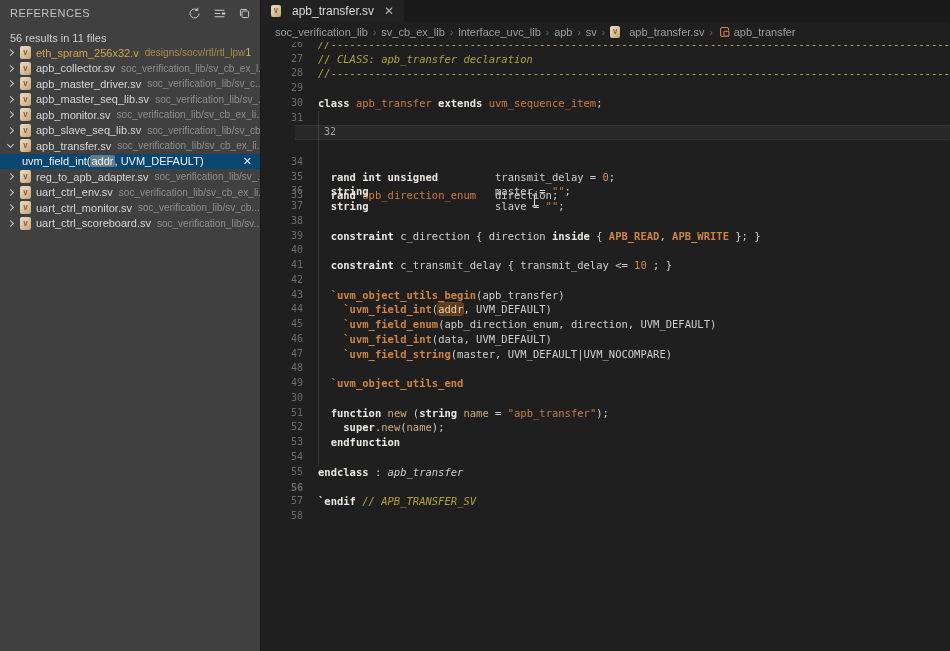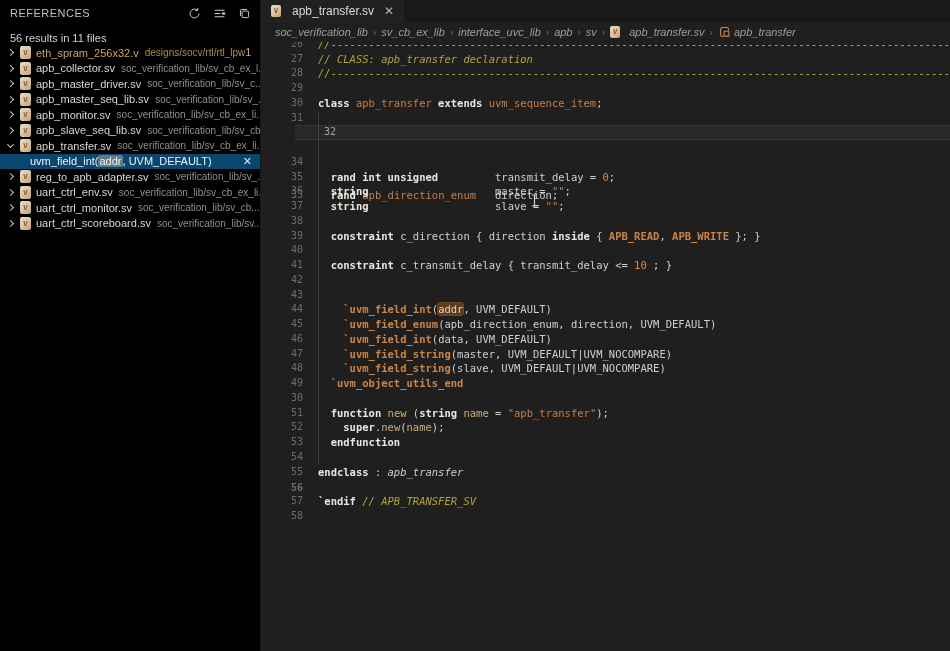--- a/index.html
+++ b/index.html
@@ -2,21 +2,21 @@
 <html><head>
 <meta charset="utf-8">
 <style>
   * { margin:0; padding:0; box-sizing:border-box; }
   html,body { width:950px; height:651px; overflow:hidden; background:#1f1f20; }
   body { font-family:"Liberation Sans", sans-serif; }
   .app { position:relative; width:950px; height:651px; }
 
   
   .sidebar { position:absolute; left:0; top:0; width:261px; height:651px;
-             background:#000000; border-right:1px solid #1a1a1a; }
+             background:#404040; border-right:1px solid #1a1a1a; }
   .sb-header { display:flex; align-items:center; height:24px; padding:2px 8px 0 10px; }
   .sb-title { flex:1; font-size:11px; letter-spacing:.5px; color:#c2c2c2; }
   .sb-actions { display:flex; gap:9px; align-items:center; }
   .sb-actions .icon-btn { width:16px; height:16px; display:flex; align-items:center; justify-content:center; color:#c8c8c8; }
   .sb-summary { padding:8px 10px 2px 10px; font-size:11px; color:#cfcfcf; }
   .sb-list { position:absolute; left:0; top:45px; right:0; }
   .sb-row { display:flex; align-items:center; height:15.5px; padding-left:6px;
             font-size:11px; white-space:nowrap; overflow:hidden; }
   .chev { width:5px; height:5px; border-right:1px solid #c6c6c6; border-bottom:1px solid #c6c6c6;
           display:inline-block; margin:0 7px 0 2px; flex:none; }
@@ -24,36 +24,36 @@
   .chev.down  { transform:rotate(45deg); margin-top:-2px; }
   .vicon { width:11px; height:13px; flex:none; margin-right:5px; border-radius:2px;
            background:linear-gradient(135deg,#e8dcc8 0%,#d9c9a8 45%,#caa36a 100%);
            color:#a1522a; font-size:8px; font-weight:bold; line-height:13px; text-align:center;
            font-family:"DejaVu Sans Mono", monospace; }
   .fname { color:#d6d6d6; }
   .fpath { color:#8f8f8f; font-size:10px; margin-left:6px; overflow:hidden; }
   .sb-row.gold .fname { color:#cfa64f; }
   .sb-row.gold .fpath { color:#a98e47; }
   .fbadge { margin-left:auto; padding-right:9px; color:#d8b671; font-size:10px; flex:none; }
-  .sb-row.result { padding-left:30px; color:#ececec;justify-content:flex-end; }
+  .sb-row.result { padding-left:22px; color:#ececec;justify-content:flex-end; }
   .sb-row.result.sel { background:#094771; color:#f2f2f2; }
   .match { background:rgba(222,196,160,.42); border-radius:2px; padding:0 1px; }
   .row-close { margin-left:auto; padding-right:8px; color:#e6e6e6; font-size:11px; flex:none; }
 
   
   .editor { position:absolute; left:262px; top:0; width:688px; height:651px; background:#1f1f20; }
   .tabbar { height:22px; background:#19191a; display:flex; }
   .tab { display:flex; align-items:center; gap:6px; padding:0 10px 0 9px; background:#212122; }
   .tab .vicon { width:10px; height:12px; line-height:12px; }
   .tab-label { font-size:12px; color:#dadada; }
   .tab-close { font-size:12px; color:#b3b3b3; margin-left:4px; }
   .breadcrumb { height:20px; display:flex; align-items:center; gap:5px; padding-left:13px;
                 font-size:11px; color:#9e9e9e; background:#1f1f20; white-space:nowrap; }
   .bc-sep { color:#6a6a6a; font-size:10px; }
-  .bc-item { display:flex; align-items:center; gap:4px;font-style:italic; }
+  .bc-item { display:flex; align-items:center; gap:4px; }
   .bc-item .vicon { width:10px; height:12px; line-height:12px; }
   .classicon { width:12px; height:12px; display:inline-block; }
 
   
   .code { position:absolute; left:0; top:42px; right:0; bottom:0; overflow:hidden;
           font-family:"DejaVu Sans Mono", monospace; font-size:10.5px; }
   .code-line { position:absolute; left:0; right:0; height:14.75px; line-height:14.75px; white-space:pre; }
   .code-line.cur { background:rgba(255,255,255,.045);
                    box-shadow:inset 0 1px 0 rgba(255,255,255,.06), inset 0 -1px 0 rgba(255,255,255,.06);margin-left:33px; }
   .lnum { position:absolute; left:0; width:41px; text-align:right; color:#6d6d6d; font-size:10px; }
@@ -239,26 +239,26 @@
         <div class="code-line" style="top: 98px; margin-top: 48px;"><span class="lnum">33</span><span class="ltext"><span class="sg-v">  </span><span class="sg-k">rand</span><span class="sg-v"> </span><span class="sg-t">apb_direction_enum</span><span class="sg-v">   direction;</span></span></div>
         <div class="code-line" style="top: 112.75px;"><span class="lnum">34</span></div>
         <div class="code-line" style="top: 127.5px;"><span class="lnum">35</span><span class="ltext"><span class="sg-v">  </span><span class="sg-k">rand int unsigned</span><span class="sg-v">         transmit_delay = </span><span class="sg-n">0</span><span class="sg-v">;</span></span></div>
         <div class="code-line" style="top: 142.25px;"><span class="lnum">36</span><span class="ltext"><span class="sg-v">  </span><span class="sg-k">string</span><span class="sg-v">                    master = </span><span class="sg-s">""</span><span class="sg-v">;</span></span></div>
         <div class="code-line" style="top: 157px;"><span class="lnum">37</span><span class="ltext"><span class="sg-v">  </span><span class="sg-k">string</span><span class="sg-v">                    slave = </span><span class="sg-s">""</span><span class="sg-v">;</span></span></div>
         <div class="code-line" style="top: 171.75px;"><span class="lnum">38</span><span class="ltext"></span></div>
         <div class="code-line" style="top: 186.5px;"><span class="lnum">39</span><span class="ltext"><span class="sg-v">  </span><span class="sg-k">constraint</span><span class="sg-v"> c_direction { direction </span><span class="sg-k">inside</span><span class="sg-v"> { </span><span class="sg-e">APB_READ</span><span class="sg-v">, </span><span class="sg-e">APB_WRITE</span><span class="sg-v"> }; }</span></span></div>
         <div class="code-line" style="top: 201.25px;"><span class="lnum">40</span><span class="ltext"></span></div>
         <div class="code-line" style="top: 216px;"><span class="lnum">41</span><span class="ltext"><span class="sg-v">  </span><span class="sg-k">constraint</span><span class="sg-v"> c_transmit_delay { transmit_delay &lt;= </span><span class="sg-n">10</span><span class="sg-v"> ; }</span></span></div>
         <div class="code-line" style="top: 230.75px;"><span class="lnum">42</span><span class="ltext"></span></div>
-        <div class="code-line" style="top: 245.5px;"><span class="lnum">43</span></div>
+        <div class="code-line" style="top: 245.5px;"><span class="lnum">43</span><span class="ltext"><span class="sg-v">  </span><span class="sg-m">`uvm_object_utils_begin</span><span class="sg-v">(apb_transfer)</span></span></div>
         <div class="code-line" style="top: 260.25px;"><span class="lnum">44</span><span class="ltext"><span class="sg-v">    </span><span class="sg-m">`uvm_field_int</span><span class="sg-v">(</span><span class="sg-hl">addr</span><span class="sg-v">, UVM_DEFAULT)</span></span></div>
         <div class="code-line" style="top: 275px;"><span class="lnum">45</span><span class="ltext"><span class="sg-v">    </span><span class="sg-m">`uvm_field_enum</span><span class="sg-v">(apb_direction_enum, direction, UVM_DEFAULT)</span></span></div>
         <div class="code-line" style="top: 289.75px;"><span class="lnum">46</span><span class="ltext"><span class="sg-v">    </span><span class="sg-m">`uvm_field_int</span><span class="sg-v">(data, UVM_DEFAULT)</span></span></div>
         <div class="code-line" style="top: 304.5px; text-decoration: underline;"><span class="lnum">47</span><span class="ltext"><span class="sg-v">    </span><span class="sg-m">`uvm_field_string</span><span class="sg-v">(master, UVM_DEFAULT|UVM_NOCOMPARE)</span></span></div>
-        <div class="code-line" style="top: 319.25px;"><span class="lnum">48</span><span class="ltext"><span class="sg-v">    </span><span class="sg-m">`uvm_field_string</span><span class="sg-v">(slave, UVM_DEFAULT|UVM_NOCOMPARE)</span></span></div>
+        <div class="code-line" style="top: 319.25px;"><span class="lnum">48</span></div>
         <div class="code-line" style="top: 334px;"><span class="lnum">49</span><span class="ltext"><span class="sg-v">  </span><span class="sg-m">`uvm_object_utils_end</span></span></div>
         <div class="code-line" style="top: 348.75px;"><span class="lnum">30</span><span class="ltext"></span></div>
         <div class="code-line" style="top: 363.5px;"><span class="lnum">51</span><span class="ltext"><span class="sg-v">  </span><span class="sg-k">function</span><span class="sg-v"> </span><span class="sg-fn">new</span><span class="sg-v"> (</span><span class="sg-k">string</span><span class="sg-v"> </span><span class="sg-fn">name</span><span class="sg-v"> = </span><span class="sg-s">"apb_transfer"</span><span class="sg-v">);</span></span></div>
         <div class="code-line" style="top: 378.25px;"><span class="lnum">52</span><span class="ltext"><span class="sg-v">    </span><span class="sg-k">super</span><span class="sg-v">.</span><span class="sg-fn">new</span><span class="sg-v">(</span><span class="sg-fn">name</span><span class="sg-v">);</span></span></div>
         <div class="code-line" style="top: 393px;"><span class="lnum">53</span><span class="ltext"><span class="sg-v">  </span><span class="sg-k">endfunction</span></span></div>
         <div class="code-line" style="top: 407.75px;"><span class="lnum">54</span><span class="ltext"></span></div>
         <div class="code-line" style="top: 422.5px;"><span class="lnum">55</span><span class="ltext"><span class="sg-k">endclass</span><span class="sg-v"> : </span><span class="sg-it">apb_transfer</span></span></div>
         <div class="code-line" style="top: 439px; font-weight: bold;"><span class="lnum">56</span><span class="ltext"></span></div>
         <div class="code-line" style="top: 452px;"><span class="lnum">57</span><span class="ltext"><span class="sg-k">`endif</span><span class="sg-v"> </span><span class="sg-c">// APB_TRANSFER_SV</span></span></div>
         <div class="code-line" style="top: 466.75px;"><span class="lnum">58</span><span class="ltext"></span></div>

